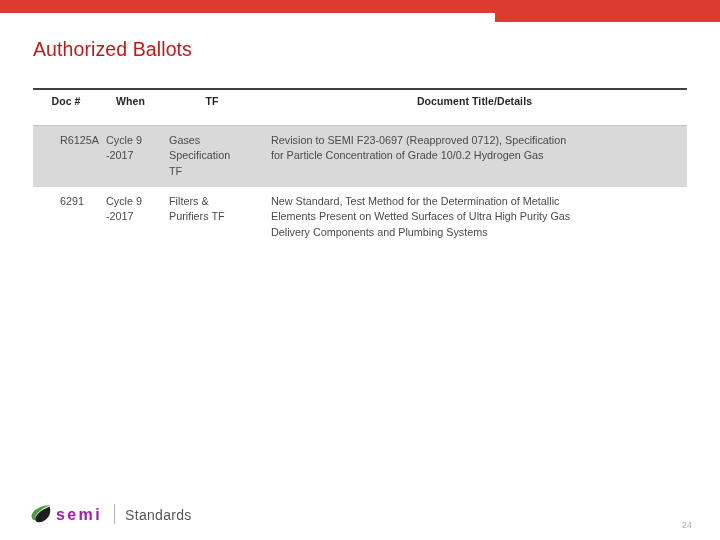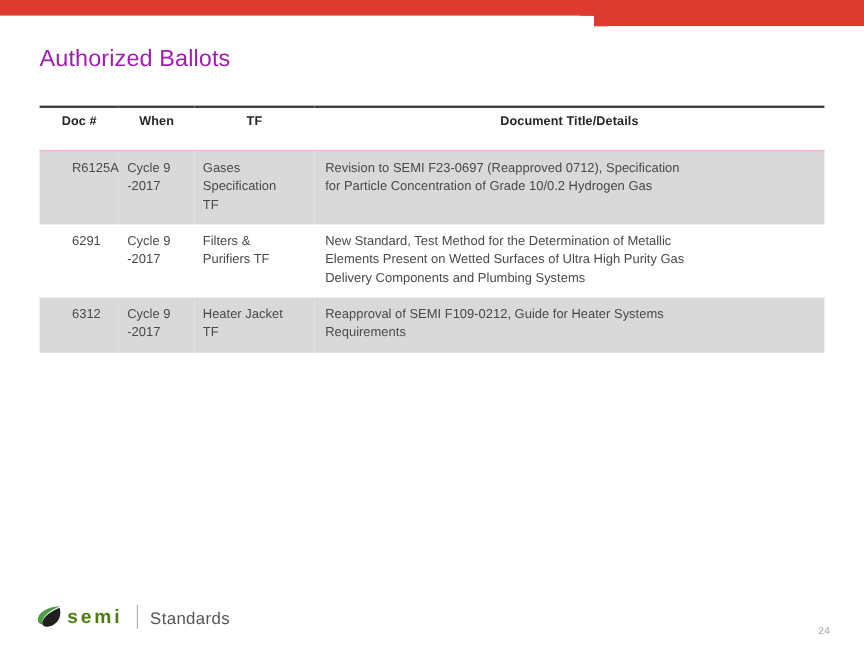--- a/index.html
+++ b/index.html
@@ -43,21 +43,21 @@
     width: 24px;
     height: 22px;
   }
 
   
   #page-title {
     position: absolute;
     left: 33px;
     top: 38px;
     font-size: 19.5px;
-    color: #a21caf;
+    color: #b91c1c;
     letter-spacing: 0.1px;
     white-space: nowrap;
   }
 
   
   #ballots-table {
     position: absolute;
     left: 33px;
     top: 88px;
     width: 654px;
@@ -119,21 +119,21 @@
   }
   #semi-mark {
     width: 22px;
     height: 20px;
     margin-right: 4px;
     flex: none;
   }
   #semi-word {
     font-size: 16px;
     font-weight: bold;
-    color: #4d7c0f;
+    color: #a21caf;
     letter-spacing: 2.4px;
     line-height: 1;
     position: relative;
     top: 1px;
   }
   #logo-divider {
     width: 1px;
     height: 20px;
     background: #b5b5b5;
     margin: 0 10px 0 12px;
@@ -212,35 +212,20 @@
         <span class="cellline">Filters &amp;</span>
         <span class="cellline">Purifiers TF</span>
       </td>
       <td class="col-title">
         <span class="cellline">New Standard, Test Method for the Determination of Metallic</span>
         <span class="cellline">Elements Present on Wetted Surfaces of Ultra High Purity Gas</span>
         <span class="cellline">Delivery Components and Plumbing Systems</span>
       </td>
     </tr>
 
-    <tr class="shaded">
-      <td class="col-doc">6312</td>
-      <td class="col-when">
-        <span class="cellline">Cycle 9</span>
-        <span class="cellline">-2017</span>
-      </td>
-      <td class="col-tf">
-        <span class="cellline">Heater Jacket</span>
-        <span class="cellline">TF</span>
-      </td>
-      <td class="col-title">
-        <span class="cellline">Reapproval of SEMI F109-0212, Guide for Heater Systems</span>
-        <span class="cellline">Requirements</span>
-      </td>
-    </tr>
 
   </tbody>
 </table>
 
 <div id="footer">
   <div id="semi-logo">
     <svg id="semi-mark" viewBox="0 0 22 20">
       <path d="M20.5 1.2 C13.5 1.0 4.6 4.0 2.0 10.0 C0.6 13.3 2.2 16.4 5.6 16.4 C5.0 15.2 5.0 13.6 5.7 12.1 C8.0 7.2 14.6 3.2 20.5 1.2 Z" fill="#4f9b45"></path>
       <path d="M19.6 2.4 C13.2 5.0 7.3 9.0 5.6 13.2 C4.6 15.6 5.6 17.9 8.6 18.2 C12.5 18.6 17.2 15.6 19.2 11.6 C20.6 8.8 20.6 5.1 19.6 2.4 Z" fill="#1f1f1f"></path>
     </svg>

